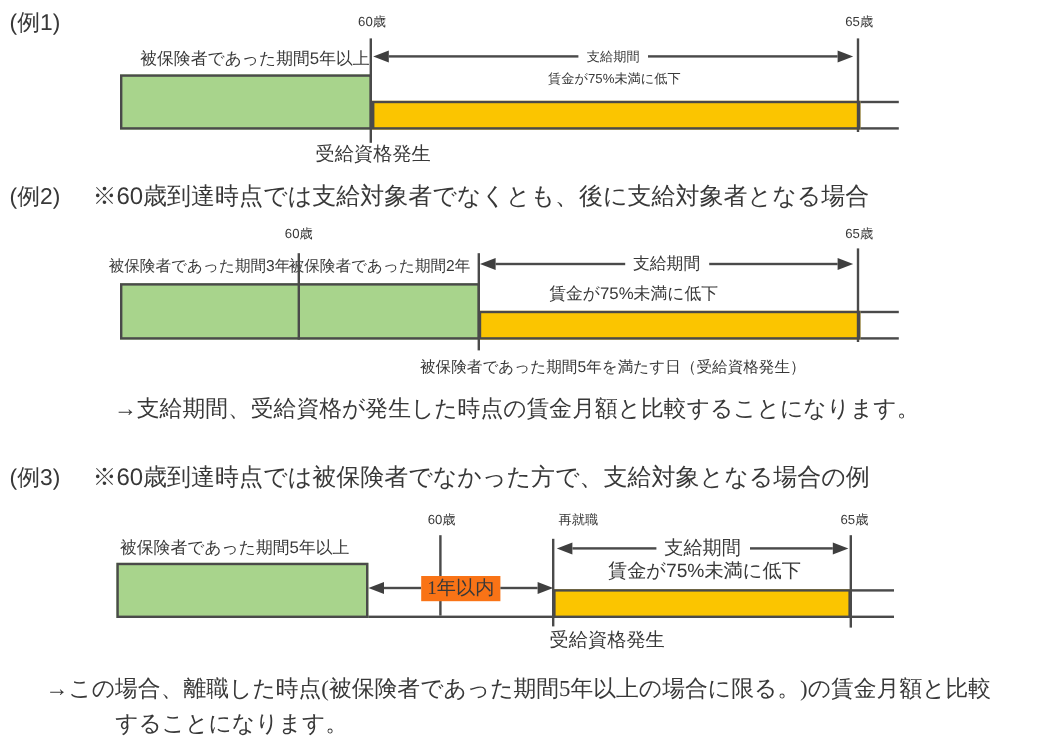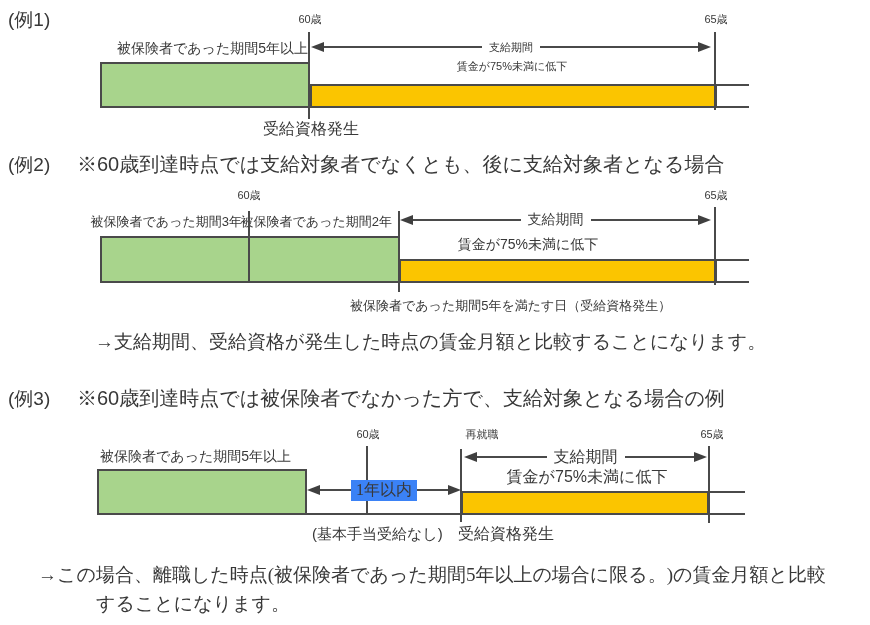--- a/index.html
+++ b/index.html
@@ -17,21 +17,21 @@
   .green { background:#a8d48c; }
   .yellow { background:#fbc500; }
   .vline { position:absolute; width:2px; background:#4a4a4a; }
   .hline { position:absolute; height:2px; background:#4a4a4a; }
   .dbl { position:absolute; display:flex; align-items:center; height:20px; }
   .dbl .seg { flex:1 1 auto; height:2px; background:#4a4a4a; }
   .dbl .ah { flex:0 0 auto; width:0; height:0; border-top:5px solid transparent; border-bottom:5px solid transparent; }
   .dbl .ah.l { border-right:13px solid #3f3f3f; }
   .dbl .ah.r { border-left:13px solid #3f3f3f; }
   .dbl .lbl { flex:0 0 auto; padding:0 7px;font-family:Liberation Serif, serif; }
-  .dbl .lbl.whitebg { background:#3b82f6; padding:0 5px; }
+  .dbl .lbl.whitebg { background:#f97316; padding:0 5px; }
   .f20 { font-size:20px; }
   .f19 { font-size:19px; }
   .f17 { font-size:11px; }
   .f16 { font-size:16px; }
   .f15 { font-size:15px; }
   .f14 { font-size:14px; }
   .f13 { font-size:13px; }
 </style>
 </head>
 <body>
@@ -132,20 +132,19 @@
       <span class="lbl f16">支給期間</span>
       <span class="seg"></span>
       <span class="ah r"></span>
     </div>
 
     <div class="abs f16 center" style="left:587px; top:468px;">賃金が75%未満に低下</div>
 
     <div class="hline" style="left:710px; top:491px; width:35px;"></div>
     <div class="hline" style="left:710px; top:513px; width:35px;"></div>
 
-    <div class="abs f15" style="left:312px; top:525px;">(基本手当受給なし)</div>
     <div class="abs f16" style="left:458px; top:525px;">受給資格発生</div>
 
     <div class="abs f19" style="left:38px; top:564px;font-family:Liberation Serif, serif;">→この場合、離職した時点(被保険者であった期間5年以上の場合に限る。)の賃金月額と比較</div>
     <div class="abs f19" style="left:60px; top:593px;margin-left:36px;">することになります。</div>
   </div>
 
 </div>
 
 </body></html>

